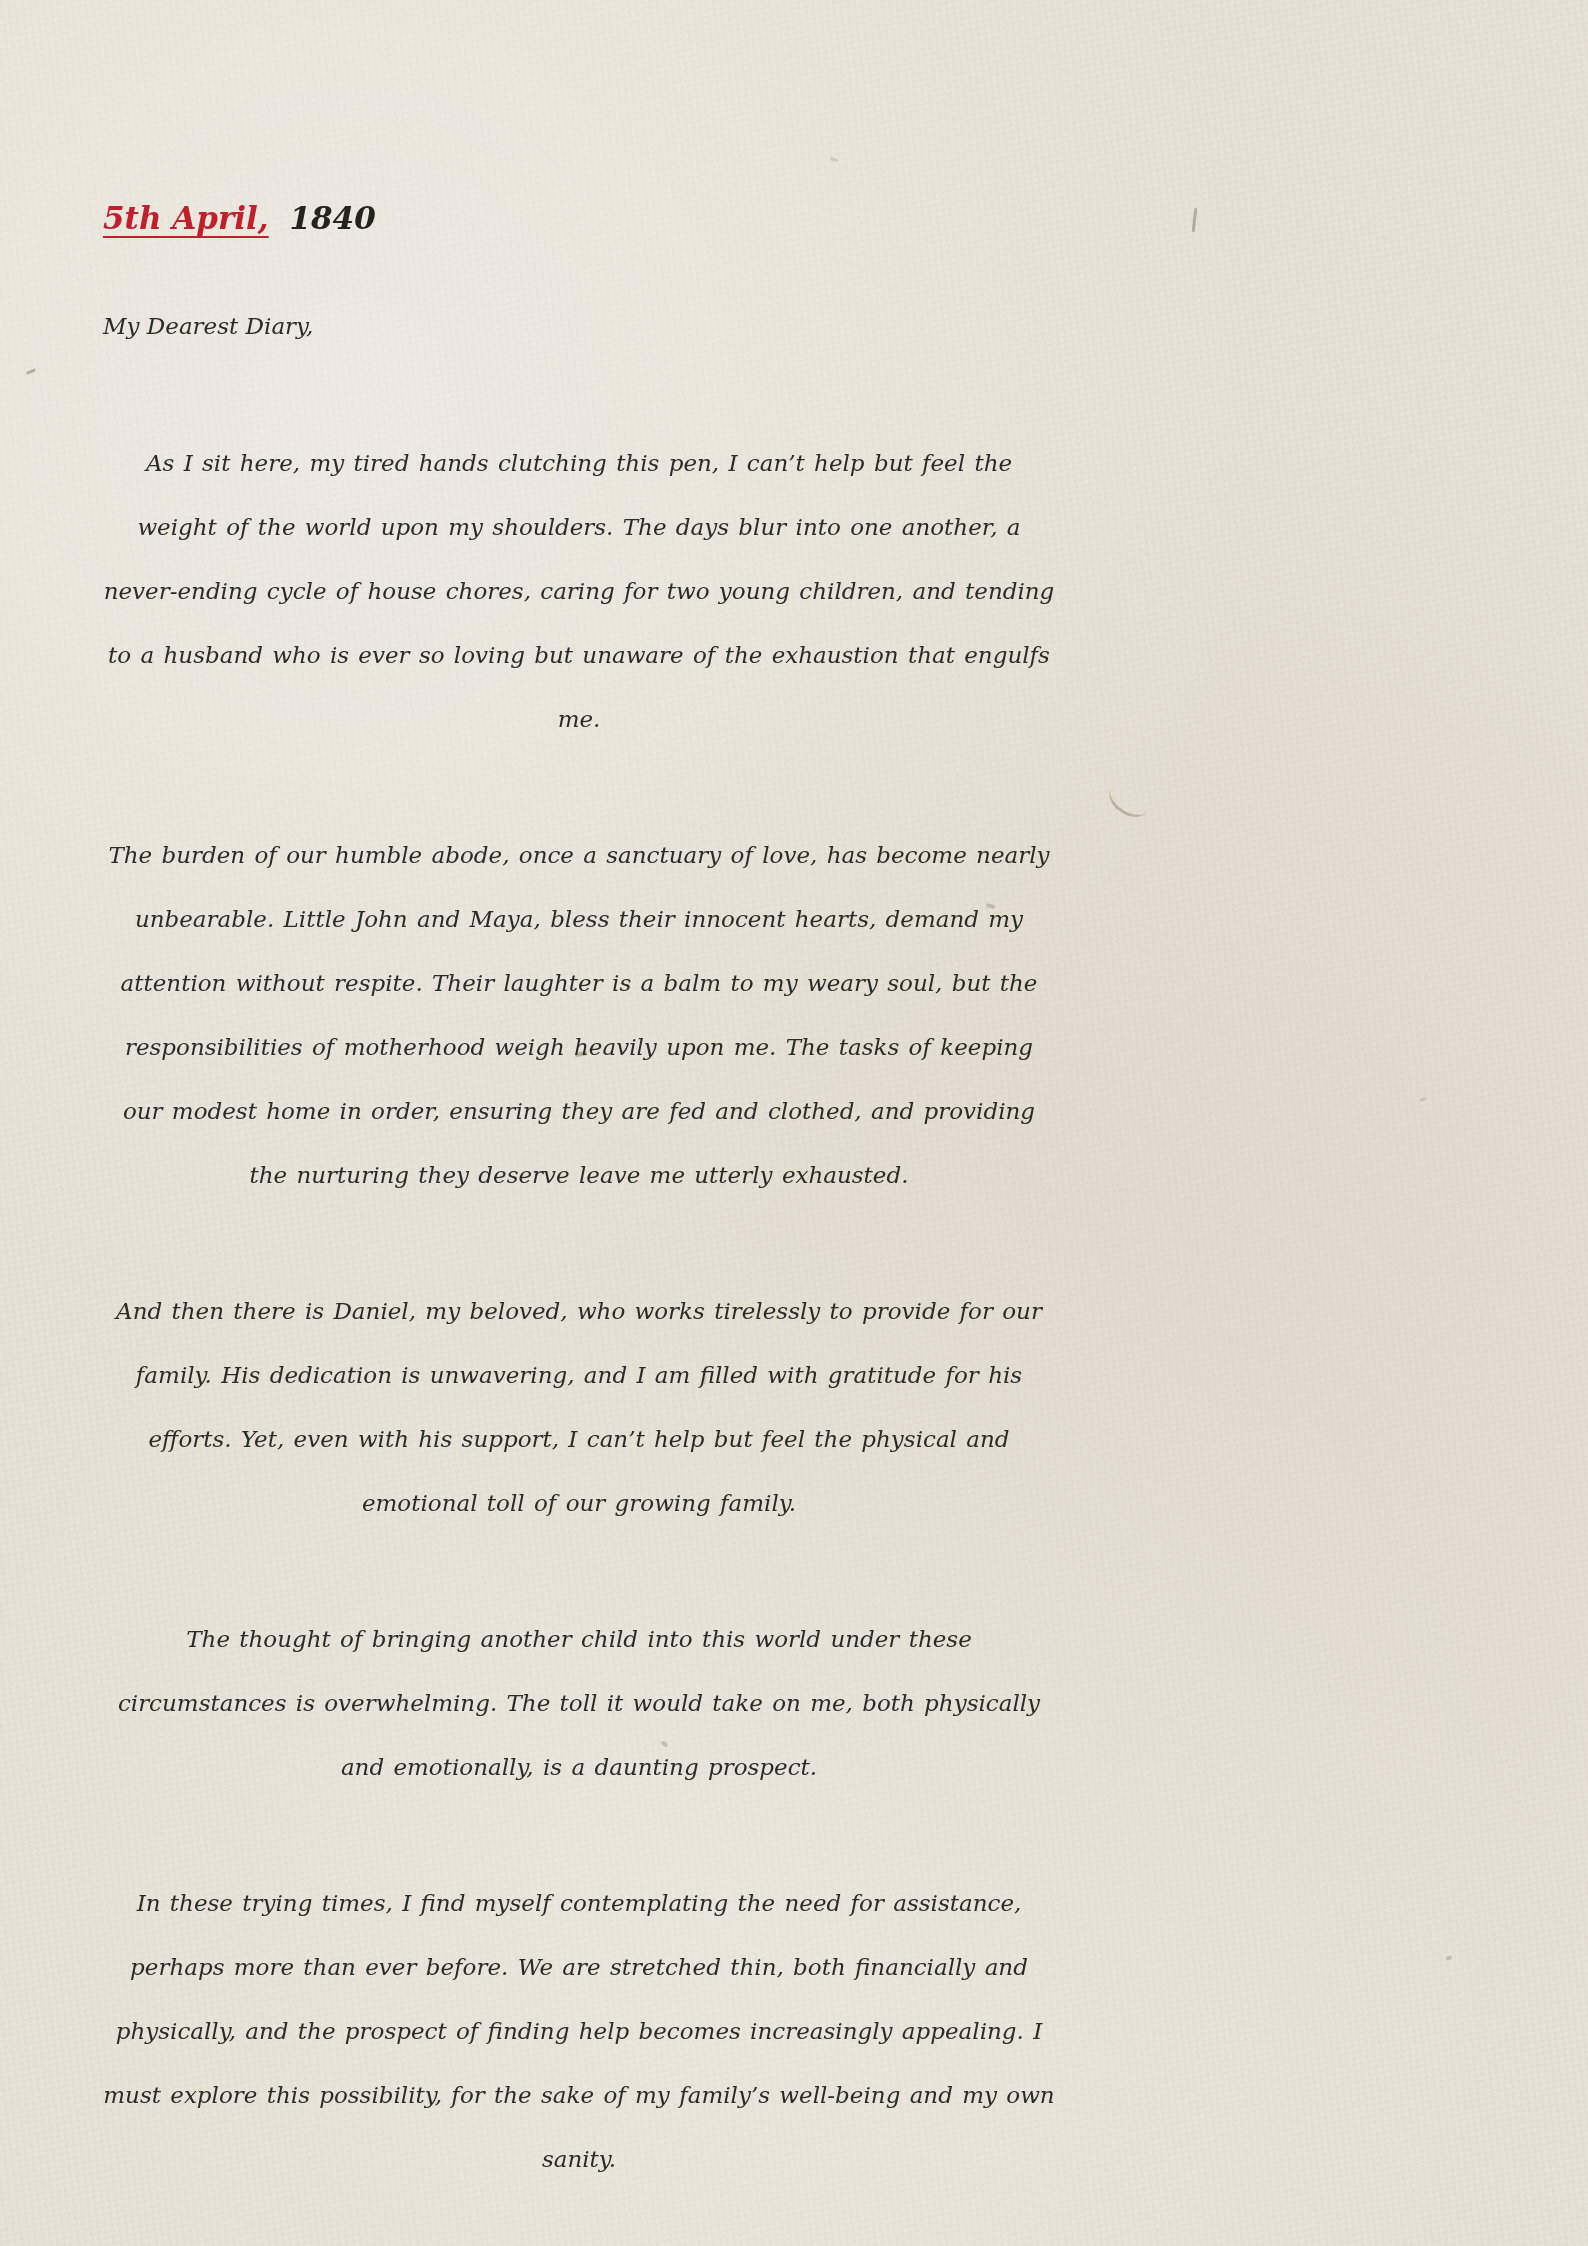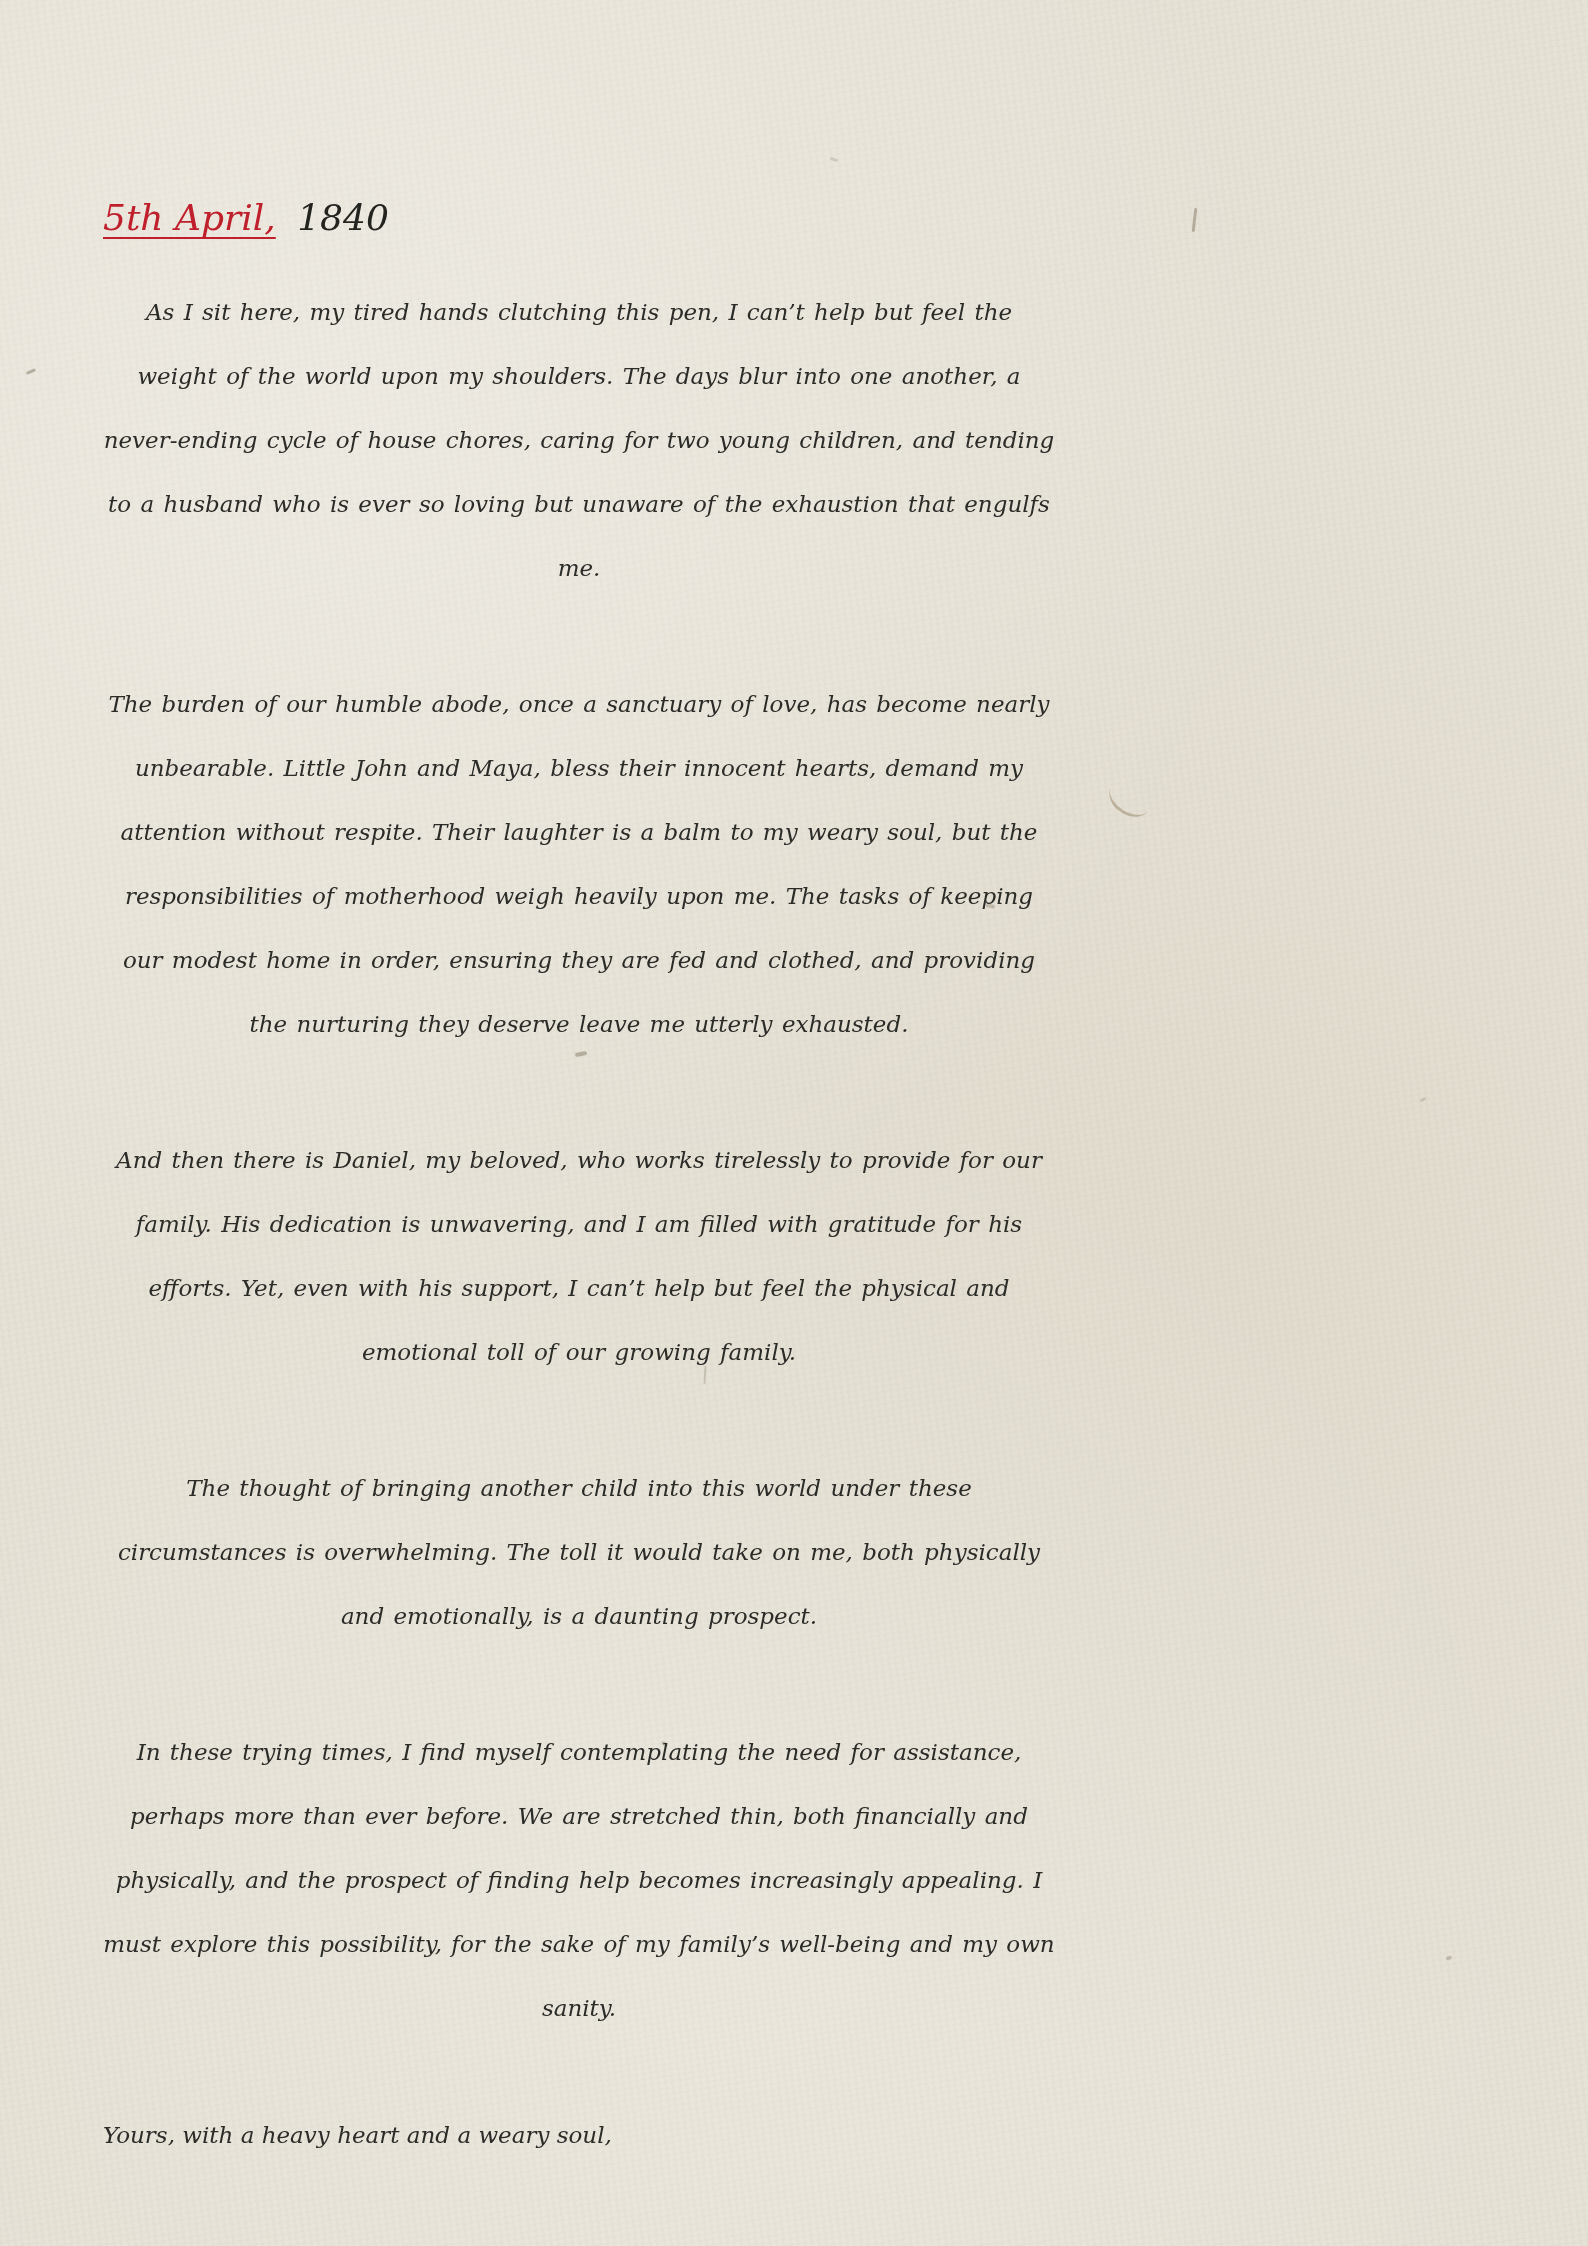--- a/index.html
+++ b/index.html
@@ -38,24 +38,25 @@
   }
   .content {
     position: absolute;
     left: 103px;
     top: 196px;
     width: 952px;
     color: #2b2b28;
     font-style: italic;
   }
   .date-line {
-    font-size: 36px;
+    font-size: 31px;
     line-height: 44px;
-    margin: 0 0 40px 0;
+    margin: 0 0 63px 0;
     white-space: nowrap;
+    font-weight: bold;
   }
   .date-day {
     color: #bf202c;
     text-decoration: underline;
     text-decoration-color: #bf202c;
     text-decoration-thickness: 2px;
     text-underline-offset: 7px;
     margin-right: 10px;
   }
   .date-year {
@@ -95,20 +96,21 @@
   <div class="fiber" style="left:830px; top:158px; width:8px; height:3px; transform:rotate(20deg); opacity:.5;"></div>
   <div class="fiber" style="left:1420px; top:1098px; width:6px; height:3px; transform:rotate(-30deg); opacity:.5;"></div>
 
   <div class="content">
 
     <p class="date-line">
       <span class="date-day">5th April,</span>
       <span class="date-year">1840</span>
     </p>
 
+    <p class="greeting">My Dearest Diary,</p>
 
     <p class="para">As I sit here, my tired hands clutching this pen, I can’t help but feel the weight of the world upon my shoulders. The days blur into one another, a never-ending cycle of house chores, caring for two young children, and tending to a husband who is ever so loving but unaware of the exhaustion that engulfs me.</p>
     <p class="para">The burden of our humble abode, once a sanctuary of love, has become nearly unbearable. Little John and Maya, bless their innocent hearts, demand my attention without respite. Their laughter is a balm to my weary soul, but the responsibilities of motherhood weigh heavily upon me. The tasks of keeping our modest home in order, ensuring they are fed and clothed, and providing the nurturing they deserve leave me utterly exhausted.</p>
     <p class="para">And then there is Daniel, my beloved, who works tirelessly to provide for our family. His dedication is unwavering, and I am filled with gratitude for his efforts. Yet, even with his support, I can’t help but feel the physical and emotional toll of our growing family.</p>
     <p class="para">The thought of bringing another child into this world under these circumstances is overwhelming. The toll it would take on me, both physically and emotionally, is a daunting prospect.</p>
     <p class="para">In these trying times, I find myself contemplating the need for assistance, perhaps more than ever before. We are stretched thin, both financially and physically, and the prospect of finding help becomes increasingly appealing. I must explore this possibility, for the sake of my family’s well-being and my own sanity.</p>
 
     <p class="closing">Yours, with a heavy heart and a weary soul,</p>
 
   </div>

